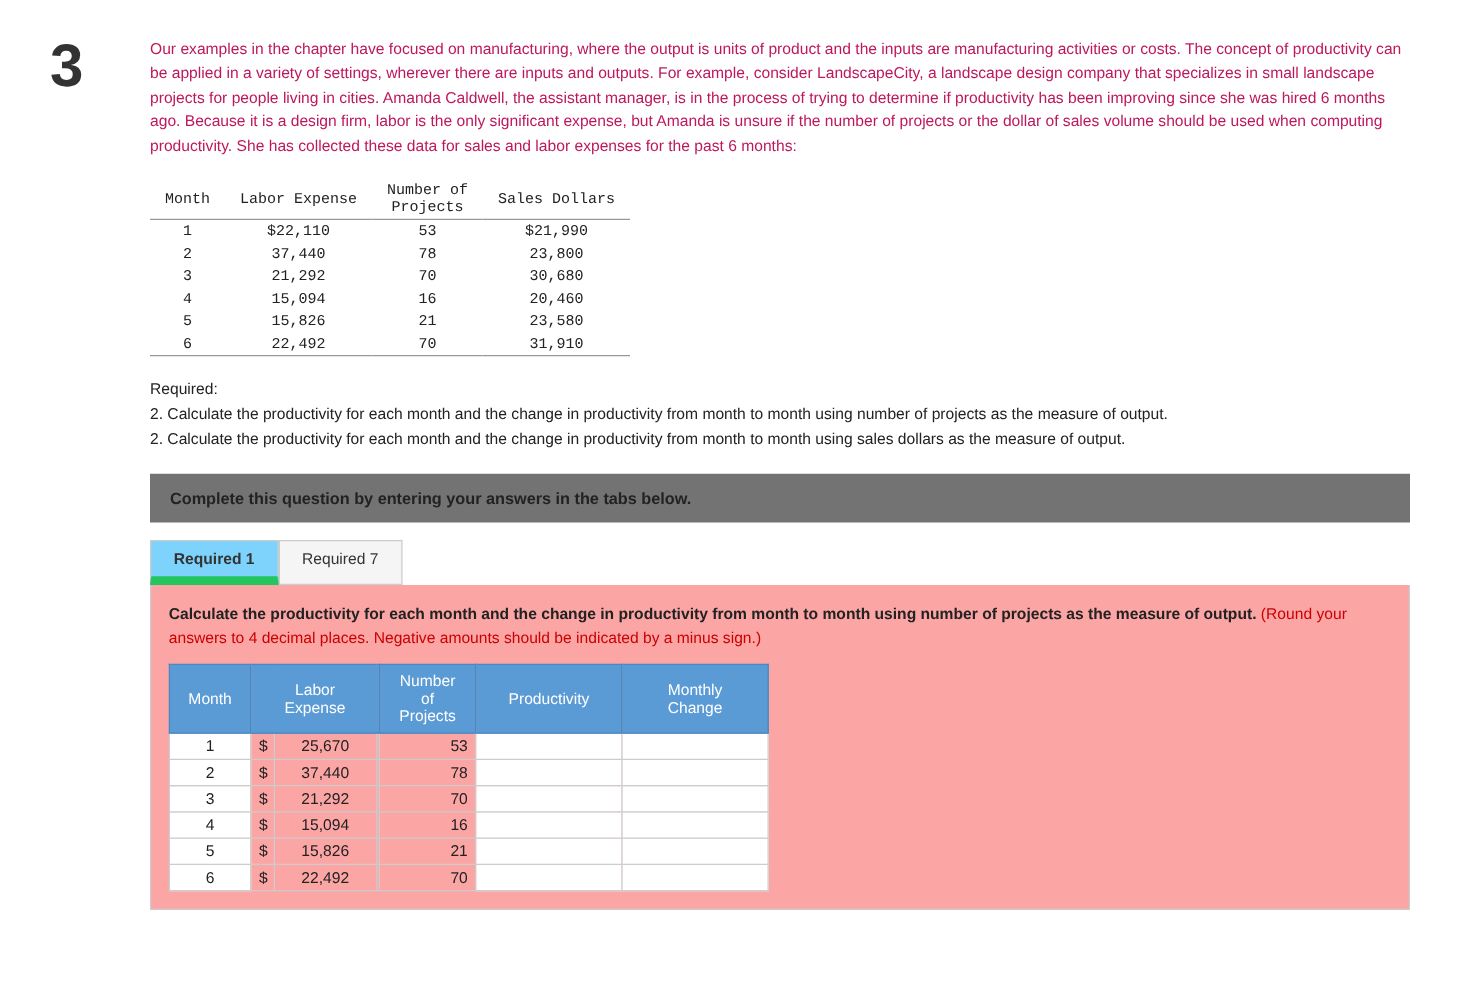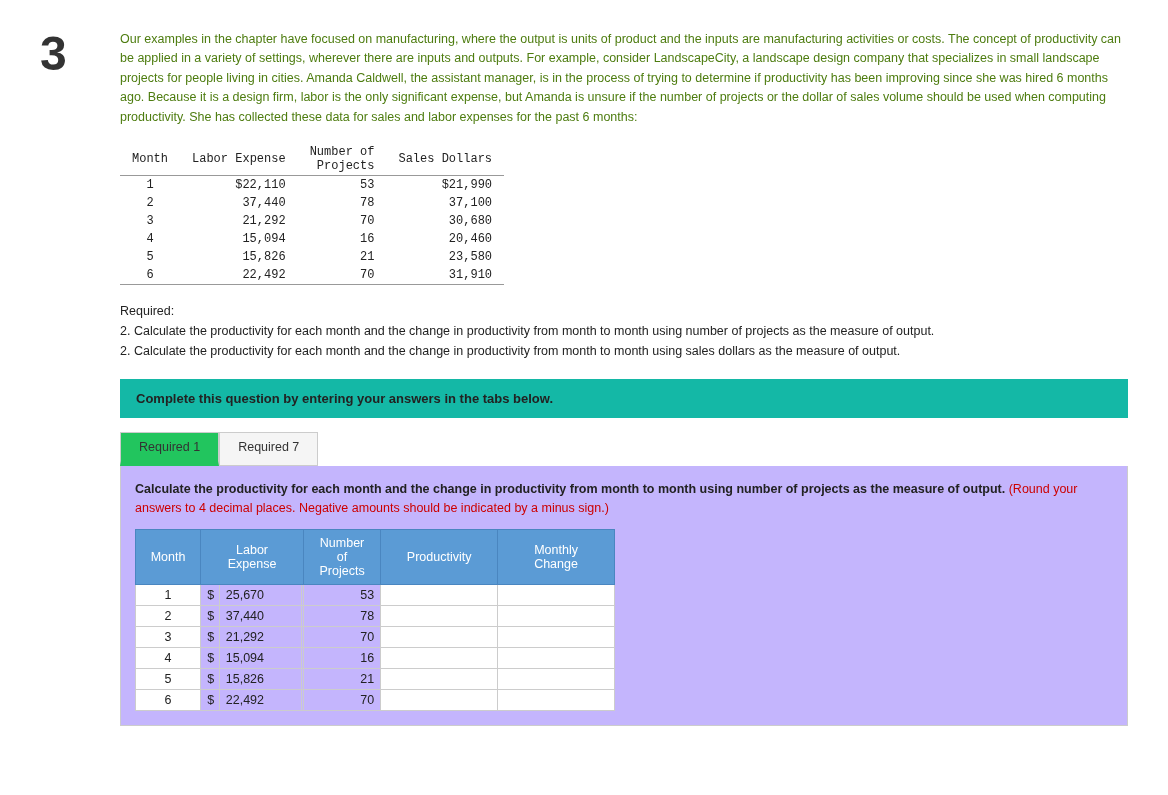--- a/index.html
+++ b/index.html
@@ -23,35 +23,35 @@
       color: #333;
       min-width: 60px;
       line-height: 1;
     }
     .content-area {
       flex: 1;
     }
     .intro-text {
       font-size: 12.5px;
       line-height: 1.55;
-      color: #4d7c0f;
+      color: #be185d;
       margin-bottom: 16px;
     }
     
     .data-table-wrapper {
       margin-bottom: 16px;
     }
     .data-table {
       border-collapse: collapse;
       font-size: 12px;
       font-family: 'Courier New', monospace;
     }
     .data-table th, .data-table td {
       padding: 2px 12px;
-      text-align: right;
+      text-align: center;
     }
     .data-table th:first-child, .data-table td:first-child {
       text-align: center;
     }
     .data-table thead th {
       font-weight: normal;
       border-bottom: 1px solid #999;
     }
     .data-table tbody tr:last-child td {
       border-bottom: 1px solid #999;
@@ -59,52 +59,52 @@
     .required-section {
       margin-bottom: 18px;
       font-size: 12.5px;
       line-height: 1.6;
     }
     .required-label {
       font-weight: normal;
     }
     
     .complete-box {
-      background: #14b8a6;
+      background: #737373;
       padding: 12px 16px;
       font-weight: bold;
       font-size: 13px;
       margin-bottom: 14px;
     }
     
     .tabs-container {
       display: flex;
       gap: 0;
       margin-bottom: 0;
     }
     .tab {
       padding: 7px 18px;
       border: 1px solid #ccc;
       background: #f5f5f5;
       cursor: pointer;
       font-size: 12.5px;
       color: #333;
     }
     .tab.active {
-      background: #22c55e;
-      border-bottom: 5px solid #22c55e;
+      background: #7dd3fc;
+      border-bottom: 7px solid #22c55e;
       z-index: 2;
-      font-weight: normal;
+      font-weight: bold;
     }
     
     .tab-content {
       border: 1px solid #ccc;
       border-top: none;
       padding: 14px;
-      background: #c4b5fd;
+      background: #fca5a5;
     }
     .tab-instruction {
       font-size: 12.5px;
       line-height: 1.5;
       margin-bottom: 12px;
       color: #222;
     }
     .tab-instruction .round-note {
       color: #cc0000;
     }
@@ -133,21 +133,21 @@
       background: #fff;
       width: 50px;
     }
     .answer-table td.dollar-cell {
       text-align: left;
       width: 14px;
       padding-right: 2px;
       padding-left: 6px;
     }
     .answer-table td.labor-val {
-      text-align: left;
+      text-align: center;
       width: 70px;
     }
     .answer-table td.projects-val {
       text-align: right;
       width: 60px;
     }
     .answer-table td.input-cell {
       background: #fff;
       width: 100px;
       padding: 0;
@@ -204,21 +204,21 @@
         <tr>
     <td style="text-align:center">1</td>
     <td>$22,110</td>
     <td>53</td>
     <td>$21,990</td>
   </tr>
             <tr>
     <td style="text-align:center">2</td>
     <td>37,440</td>
     <td>78</td>
-    <td>37,100</td>
+    <td>23,800</td>
   </tr>
             <tr>
     <td style="text-align:center">3</td>
     <td>21,292</td>
     <td>70</td>
     <td>30,680</td>
   </tr>
             <tr>
     <td style="text-align:center">4</td>
     <td>15,094</td>

